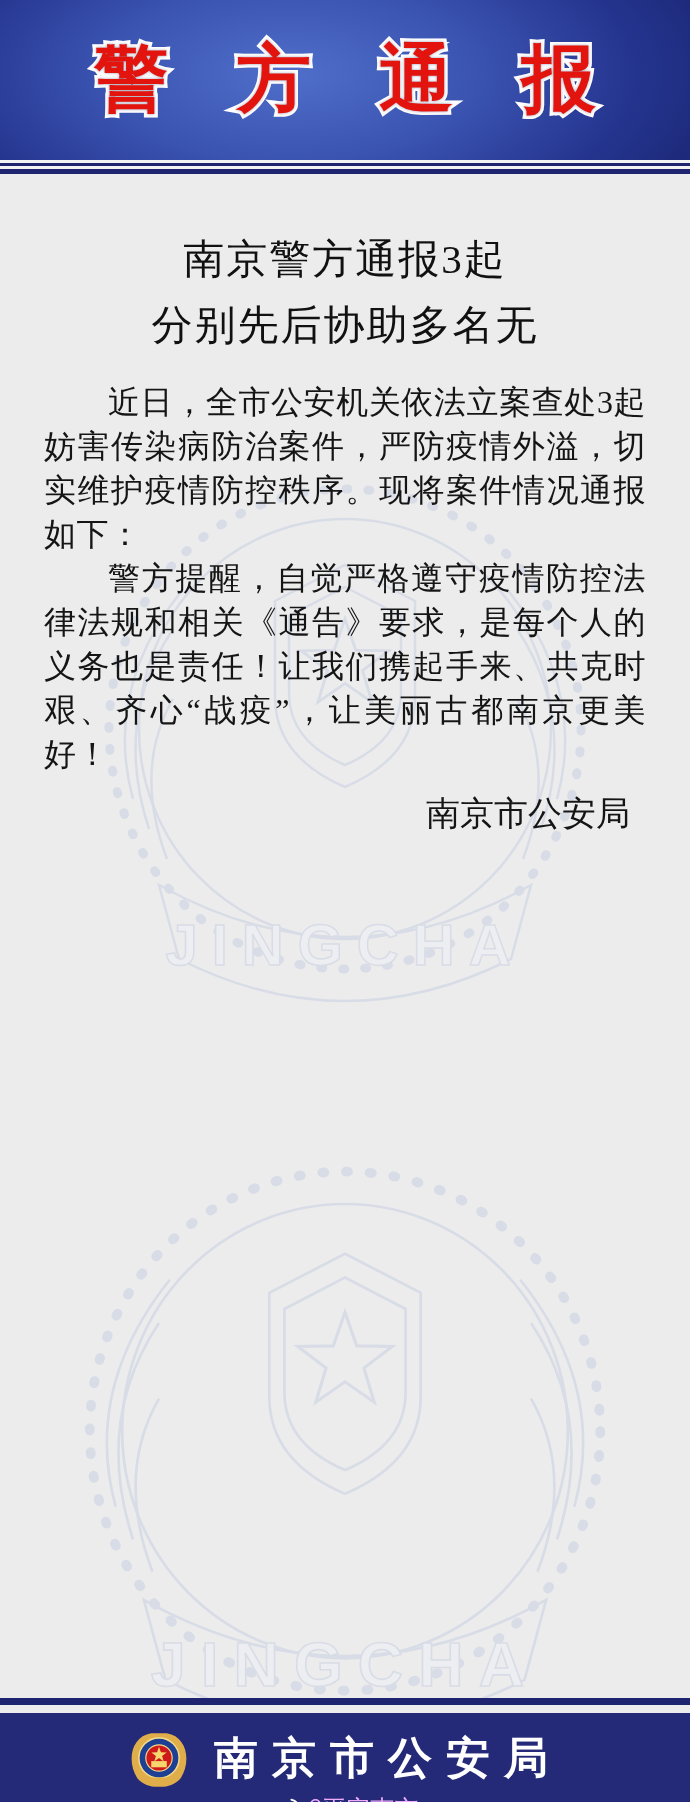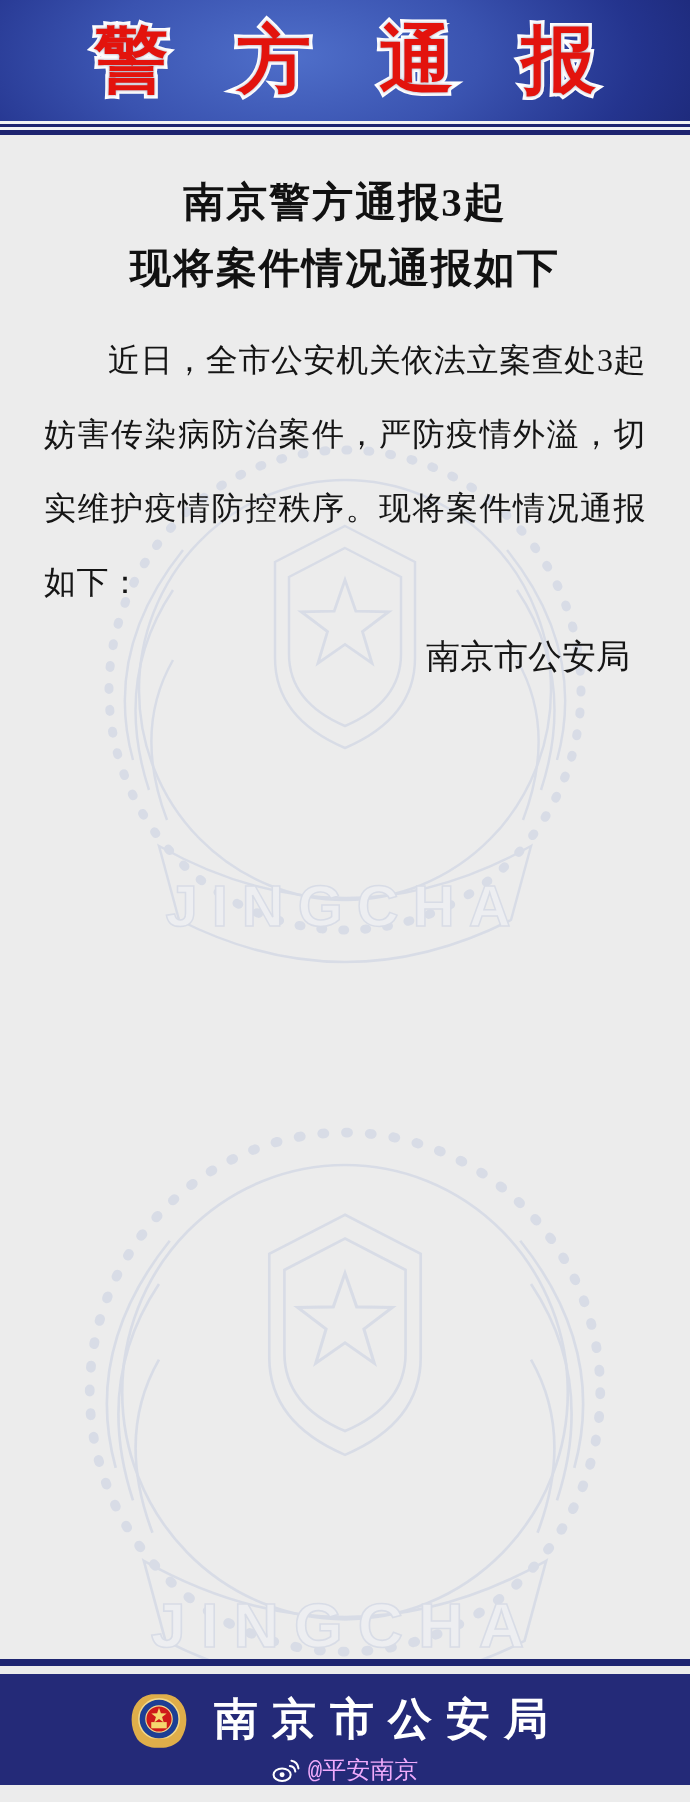--- a/index.html
+++ b/index.html
@@ -5,21 +5,21 @@
   html, body { margin: 0; padding: 0; }
   body {
     width: 690px; height: 1802px;
     overflow: hidden;
     background: #ececec;
     font-family: "Liberation Serif", "DejaVu Serif", serif;
   }
 
   
   .banner {
-    width: 690px; height: 121px;
+    width: 690px; height: 160px;
     background:
       radial-gradient(ellipse 560px 260px at 42% 46%,
         #4f6fca 0%, #3a53b0 34%, #24348e 62%, #141b5e 100%);
     display: flex; align-items: center; justify-content: center;
   }
   .banner-title {
     font-family: "Liberation Sans", "DejaVu Sans", sans-serif;
     font-weight: 900;
     font-size: 74px;
     letter-spacing: 24px;
@@ -49,34 +49,34 @@
     pointer-events: none;
     opacity: 0.55;
   }
   .wm-badge { position: absolute; }
   .wm-badge.upper { left: 63px; top: 295px; }
   .wm-badge.lower { left: 40px; top: 975px; }
 
   .inner { position: relative; z-index: 2; }
 
   .title-block {
-    padding-top: 34px;
+    padding-top: 52px;
     text-align: center;
-    font-weight: 700;
+    font-weight: 400;
     font-size: 41px;
     line-height: 66px;
     color: #111;
     letter-spacing: 2px;
   }
 
   .body-text {
     margin-top: 22px;
     padding: 0 44px;
     font-size: 32px;
-    line-height: 74px;
+    line-height: 44px;
     color: #151515;
     text-align: justify;
     letter-spacing: 0.5px;
   }
   .body-text p { margin: 0; text-indent: 2em; }
 
   .sign-block {
     padding: 6px 60px 0 0;
     text-align: right;
     font-size: 34px;
@@ -163,25 +163,26 @@
         <path d="M494,330 Q524,220 444,120 M478,360 Q514,250 454,160 M460,390 Q494,300 454,230"></path>
         <path d="M96,416 Q282,520 468,416 L448,490 Q282,574 116,490 Z"></path>
       </g>
       <text x="282" y="496" text-anchor="middle" font-family="Liberation Sans, DejaVu Sans, sans-serif" font-size="58" font-weight="700" letter-spacing="14" fill="#eef0f6" stroke="#c9d0e2" stroke-width="1.5">JINGCHA</text>
     </svg>
   </div>
 
   <div class="inner">
     <div class="title-block">
       <div>南京警方通报3起</div>
-      <div>现将案件情况通报如下</div>
+      <div>分别先后协助多名无</div>
     </div>
 
     <div class="body-text">
       <p>近日，全市公安机关依法立案查处3起妨害传染病防治案件，严防疫情外溢，切实维护疫情防控秩序。现将案件情况通报如下：</p>
+      <p>警方提醒，自觉严格遵守疫情防控法律法规和相关《通告》要求，是每个人的义务也是责任！让我们携起手来、共克时艰、齐心“战疫”，让美丽古都南京更美好！</p>
     </div>
 
     <div class="sign-block">
       <div>南京市公安局</div>
     </div>
   </div>
 </div>
 
 <div class="fsep-a"></div>
 <div class="fsep-b"></div>

